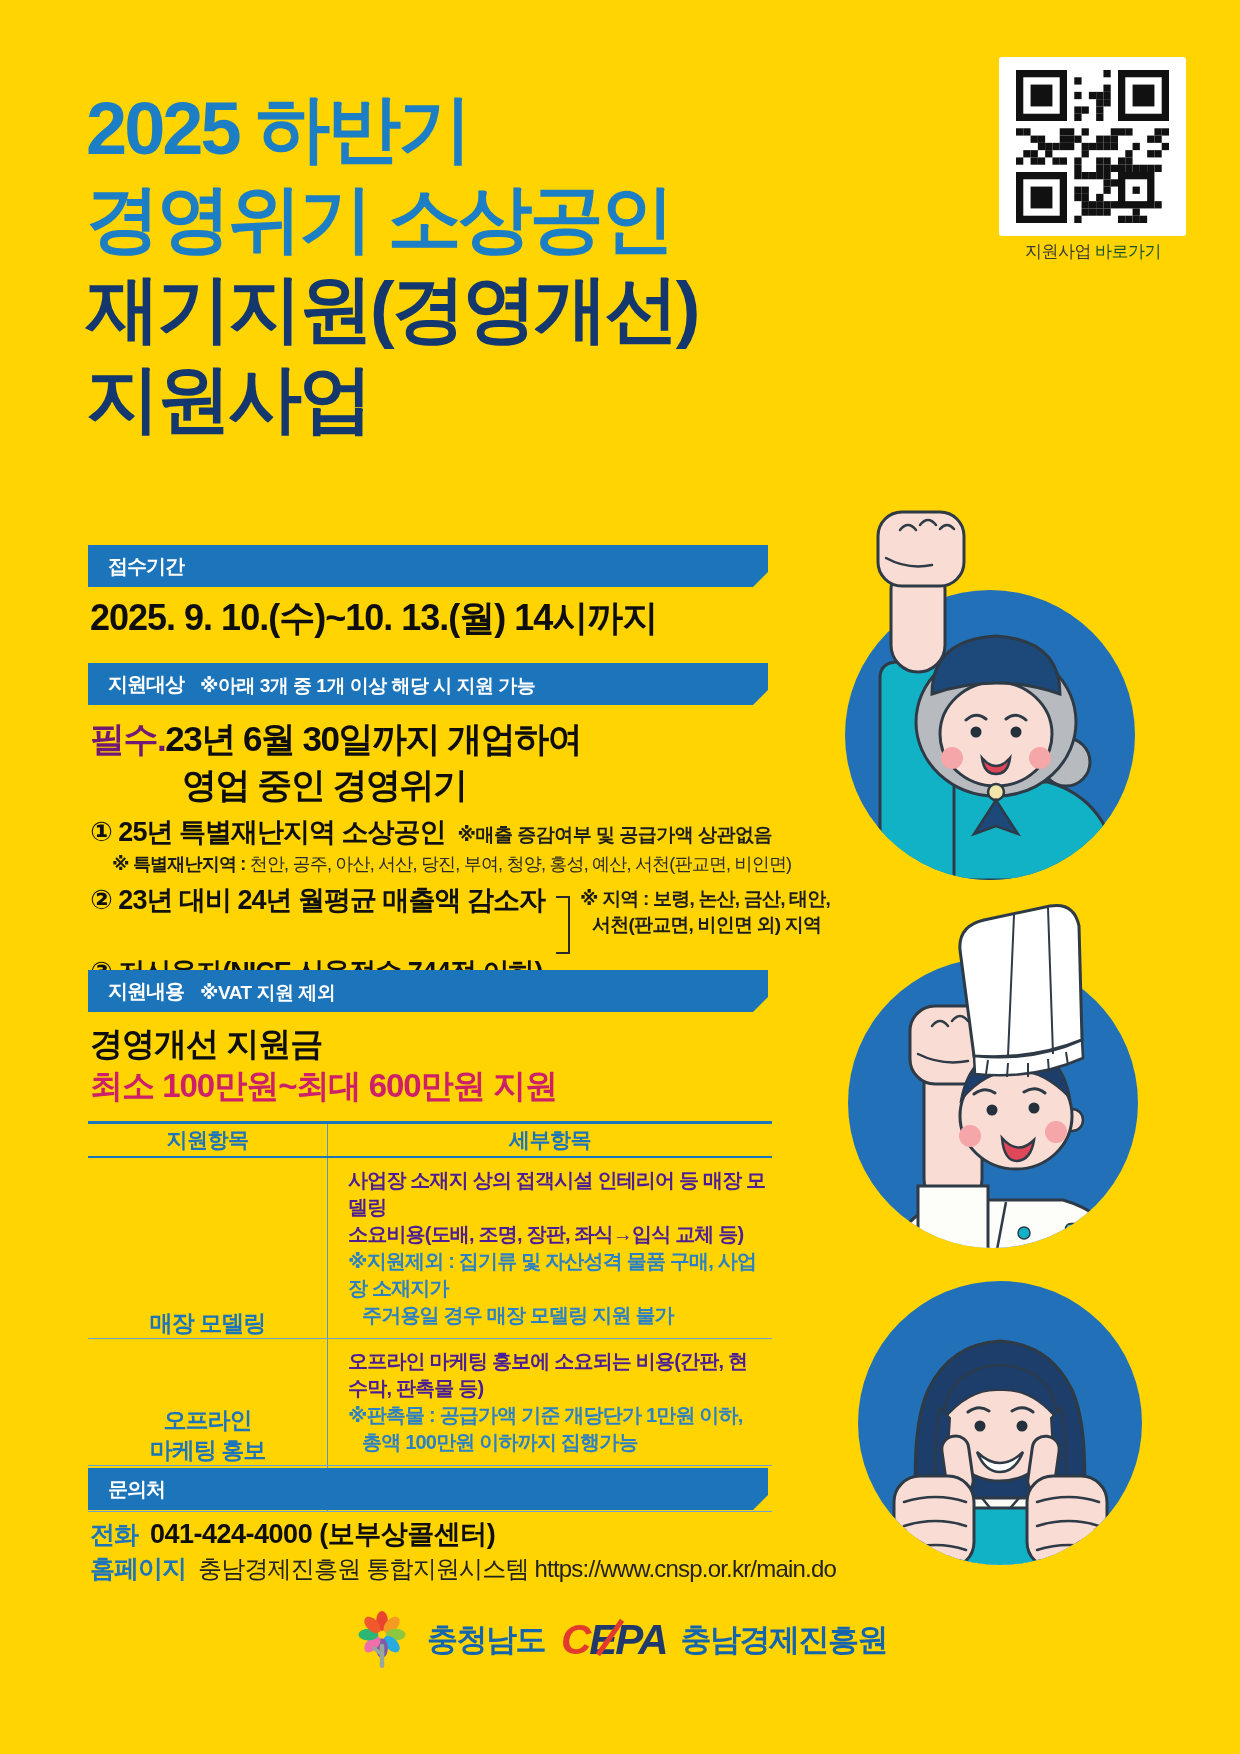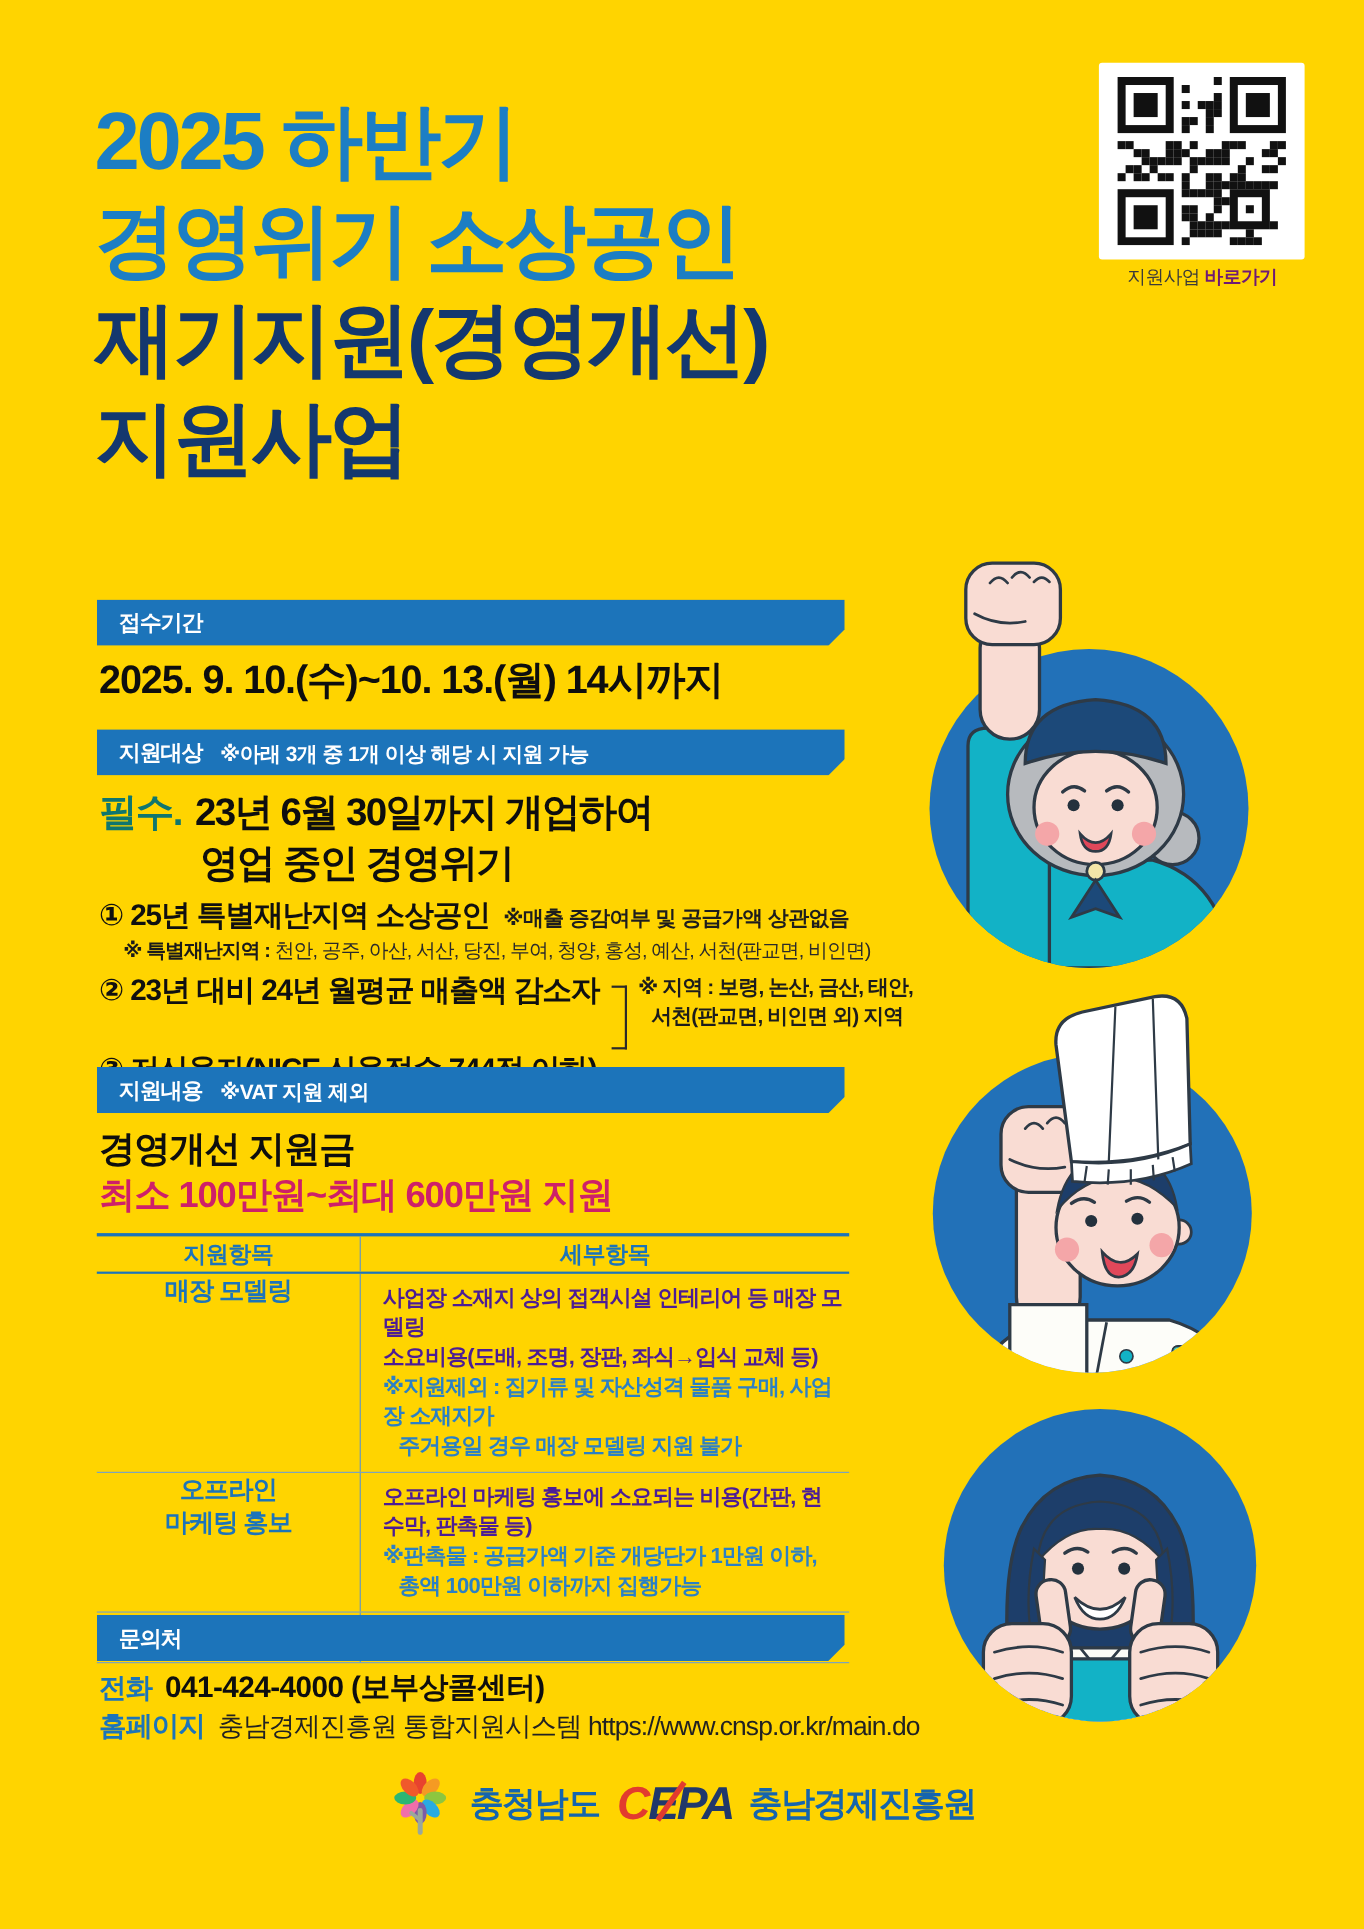--- a/index.html
+++ b/index.html
@@ -12,38 +12,38 @@
   .title{position:absolute;left:86px;top:84px;font-size:74px;font-weight:900;
          line-height:90px;letter-spacing:-3px;}
   .t-light{color:#1C7EC4;}
   .t-dark{color:#14386E;}
   
   .qr-box{position:absolute;left:999px;top:57px;width:187px;height:179px;
           background:#fff;border-radius:3px;padding:13px;box-sizing:border-box;}
   .qr-box svg{width:100%;height:100%;display:block;}
   .qr-caption{position:absolute;left:993px;top:240px;width:200px;text-align:center;
               font-size:17px;color:#3a3a3a;letter-spacing:-0.5px;}
-  .qr-caption b{color:#701a75;font-weight:700;}
+  .qr-caption b{color:#14532d;font-weight:400;}
   
   .bar{position:absolute;left:88px;width:680px;height:42px;background:#1C74BA;
        display:flex;align-items:center;padding:0 20px;box-sizing:border-box;color:#fff;
        clip-path:polygon(0 0,100% 0,100% calc(100% - 15px),calc(100% - 15px) 100%,0 100%);}
   .bar .bt{font-size:20px;font-weight:900;letter-spacing:-1px;}
   .bar .bn{font-size:19px;font-weight:700;margin-left:16px;margin-top:4px;letter-spacing:-0.5px;}
   #bar-period{top:545px;}
   #bar-target{top:663px;}
   #bar-content{top:970px;}
   #bar-contact{top:1468px;}
   
   .date{position:absolute;left:90px;top:594px;font-size:36px;font-weight:900;
         color:#0E0E0E;letter-spacing:-1px;}
   
   .required{position:absolute;left:90px;top:716px;font-size:35px;font-weight:900;
             color:#0E0E0E;line-height:46px;letter-spacing:-1.5px;}
-  .required .req{color:#0f766e;margin-right:12px;}
+  .required .req{color:#701a75;}
   .required .r2{padding-left:92px;}
   .item{position:absolute;left:90px;font-size:27px;font-weight:800;color:#101010;
         letter-spacing:-1px;white-space:nowrap;}
   #item1{top:814px;}
   #item2{top:882px;}
   #item3{top:922px;margin-top:32px;}
   .inote{font-size:19px;font-weight:600;color:#1d1d1d;margin-left:12px;letter-spacing:-0.5px;}
   .subnote{position:absolute;left:112px;top:852px;font-size:18px;font-weight:500;
            color:#2a2a2a;letter-spacing:-0.8px;white-space:nowrap;}
   .subnote b{font-weight:800;color:#1a1a1a;}
@@ -62,21 +62,21 @@
          border-top:3px solid #1C74BA;border-bottom:1.5px solid #6FA0CE;box-sizing:border-box;}
   .thead{display:flex;border-bottom:2.5px solid #1C74BA;height:32px;}
   .th{color:#1C74BA;font-weight:800;font-size:21px;display:flex;align-items:center;
       justify-content:center;letter-spacing:-0.5px;}
   .th1{width:240px;flex:none;border-right:1.5px solid #5F93C8;box-sizing:border-box;}
   .th2{flex:1;}
   .trow{display:flex;border-bottom:1.5px solid #6FA0CE;}
   .trow:last-child{border-bottom:none;}
   .tlabel{width:240px;flex:none;border-right:1.5px solid #5F93C8;box-sizing:border-box;
           color:#1C74BA;font-weight:800;font-size:23px;display:flex;flex-direction:column;
-          align-items:center;justify-content:flex-start;line-height:30px;letter-spacing:-1px;}
+          align-items:center;justify-content:flex-end;line-height:30px;letter-spacing:-1px;}
   .tdetail{flex:1;padding:9px 6px 9px 20px;font-size:20px;line-height:27px;
            letter-spacing:-0.8px;box-sizing:border-box;}
   .main{color:#4c1d95;font-weight:700;}
   .note{color:#2C80C4;font-weight:600;}
   .note .np{font-weight:800;}
   .indent{padding-left:14px;}
   
   .contact-line{position:absolute;left:90px;display:flex;align-items:baseline;gap:12px;
                 white-space:nowrap;}
   #phone-line{top:1516px;}

